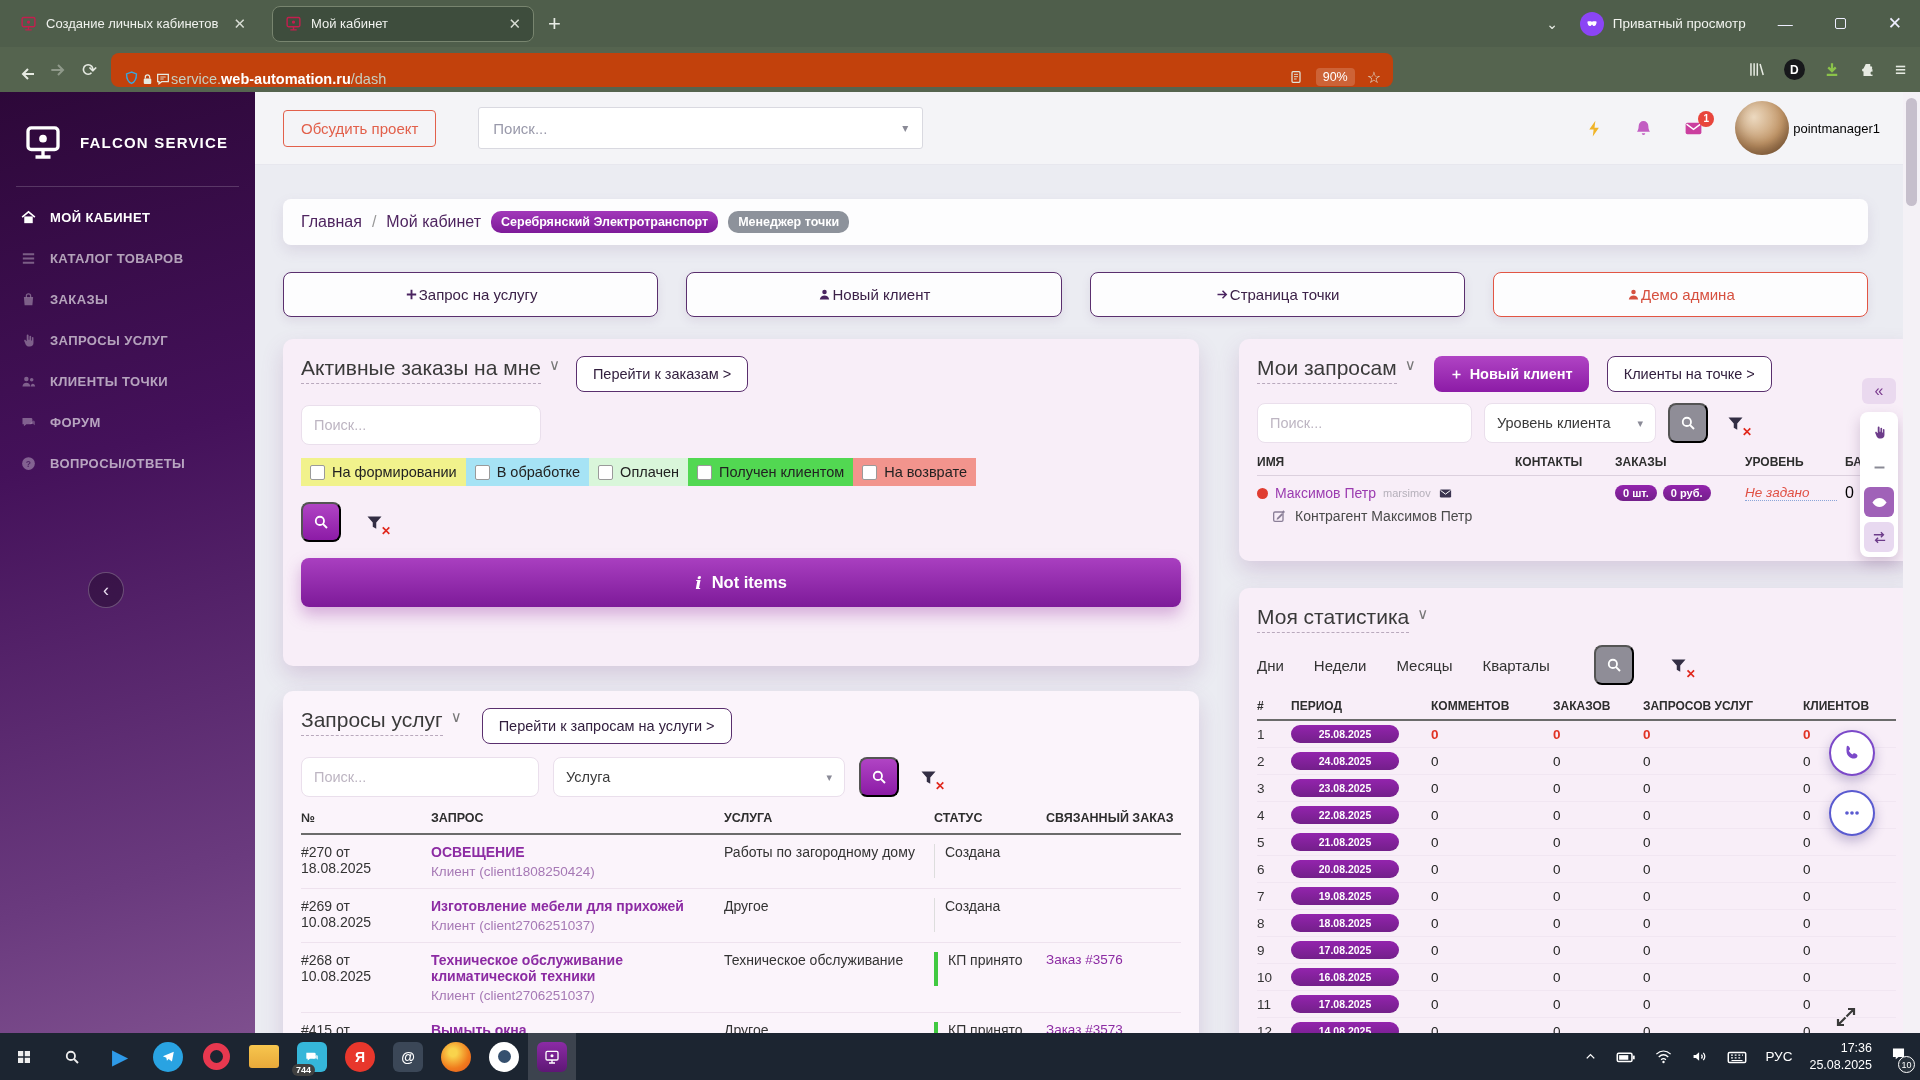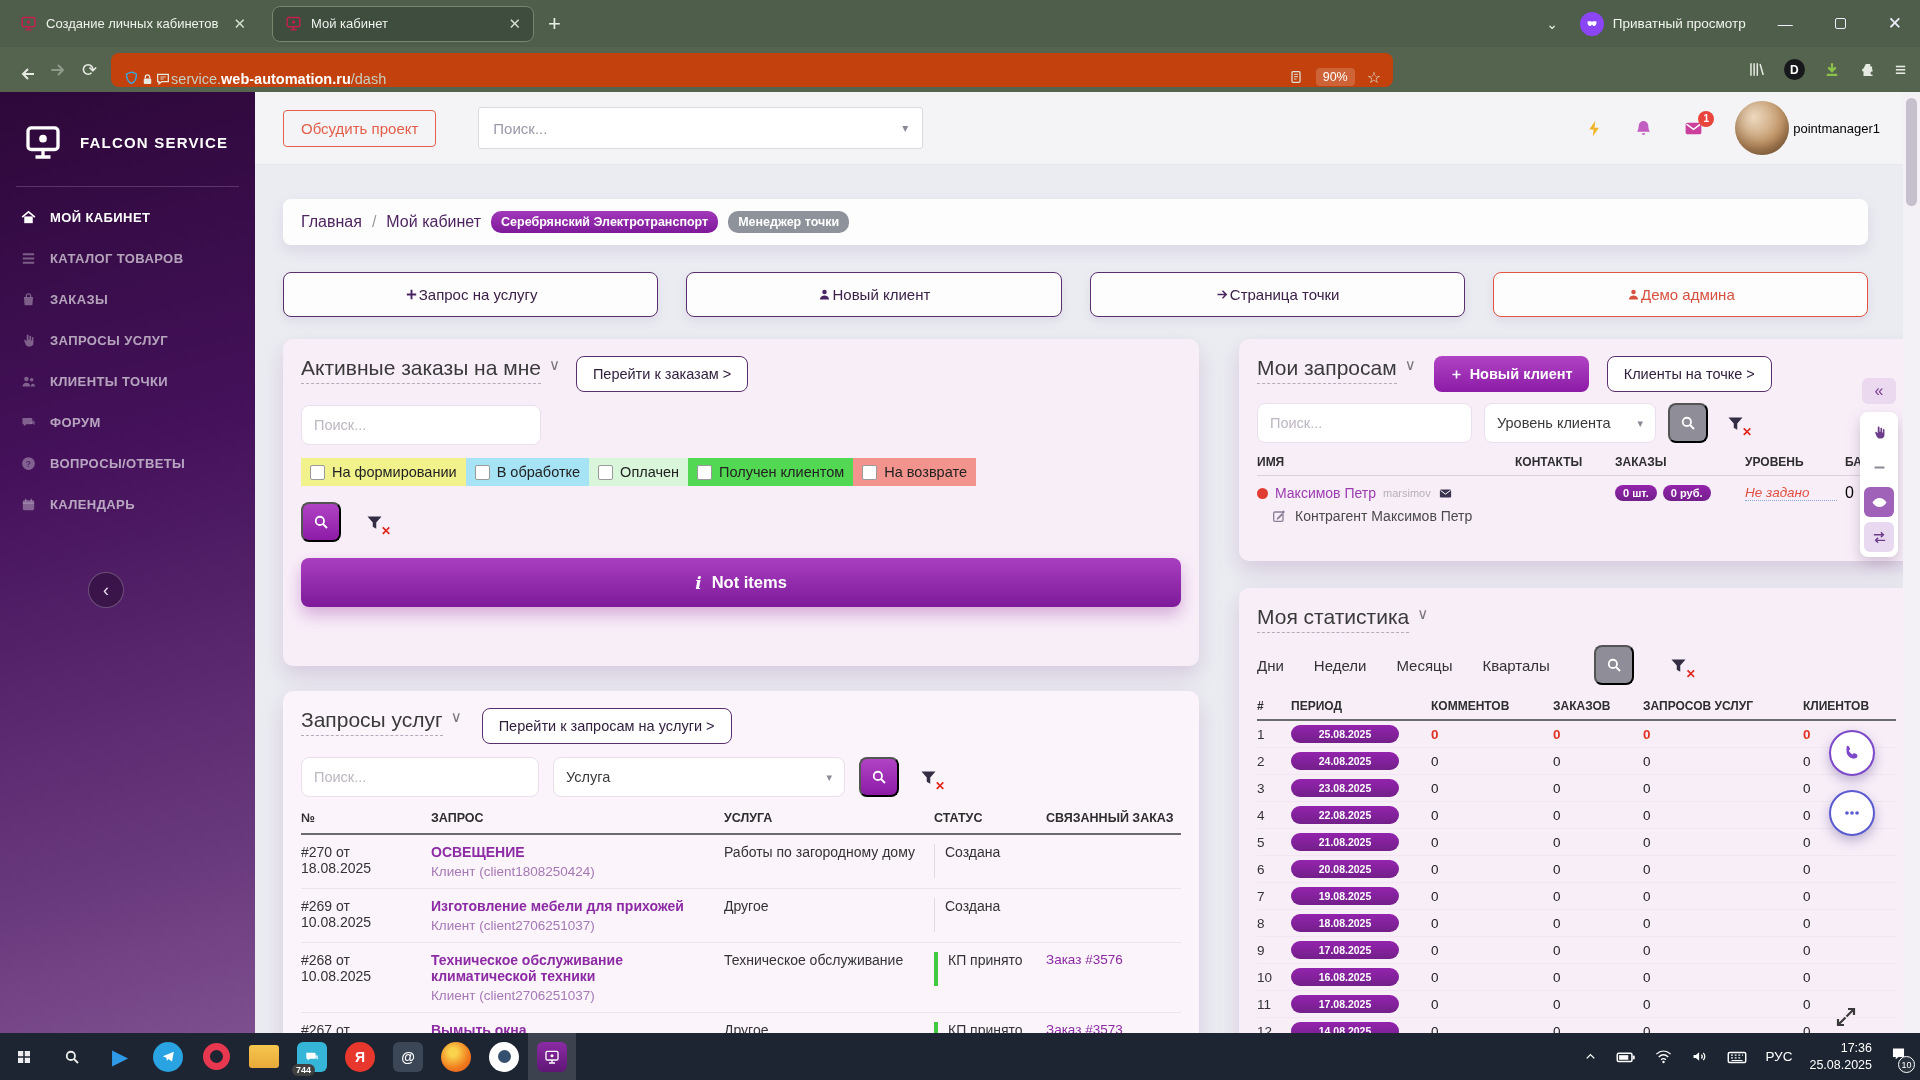--- a/index.html
+++ b/index.html
@@ -440,26 +440,20 @@
           <svg>
             <use href="#i-chat"></use>
           </svg>
           <span>ФОРУМ</span>
         </div>
         <div class="navitem">
           <svg>
             <use href="#i-question"></use>
           </svg>
           <span>ВОПРОСЫ/ОТВЕТЫ</span>
-        </div>
-        <div class="navitem">
-          <svg>
-            <use href="#i-calendar"></use>
-          </svg>
-          <span>КАЛЕНДАРЬ</span>
         </div>
       <div class="collapse-circle">‹</div>
     </div>
 
     <div class="main">
       <div class="topbar">
         <button class="discuss-btn">Обсудить проект</button>
         <div class="hdr-search">
           <span>Поиск...</span>
           <span class="caret">▾</span>
@@ -624,21 +618,21 @@
                   <span><span>#268 от</span><br><span>10.08.2025</span></span>
                   <span>
                     <span class="rtitle">Техническое обслуживание климатической техники</span>
                     <div class="rclient">Клиент (client2706251037)</div>
                   </span>
                   <span>Техническое обслуживание</span>
                   <span class="rstatus accepted"><span>КП принято</span></span>
                   <span class="rorder">Заказ #3576</span>
                 </div>
                 <div class="req-grid rrow">
-                  <span><span>#267 от</span><br></span>
+                  <span><span>#415 от</span><br></span>
                   <span>
                     <span class="rtitle">Вымыть окна</span>
                     
                   </span>
                   <span>Другое</span>
                   <span class="rstatus accepted"><span>КП принято</span></span>
                   <span class="rorder">Заказ #3573</span>
                 </div>
             </div>
           </div>

